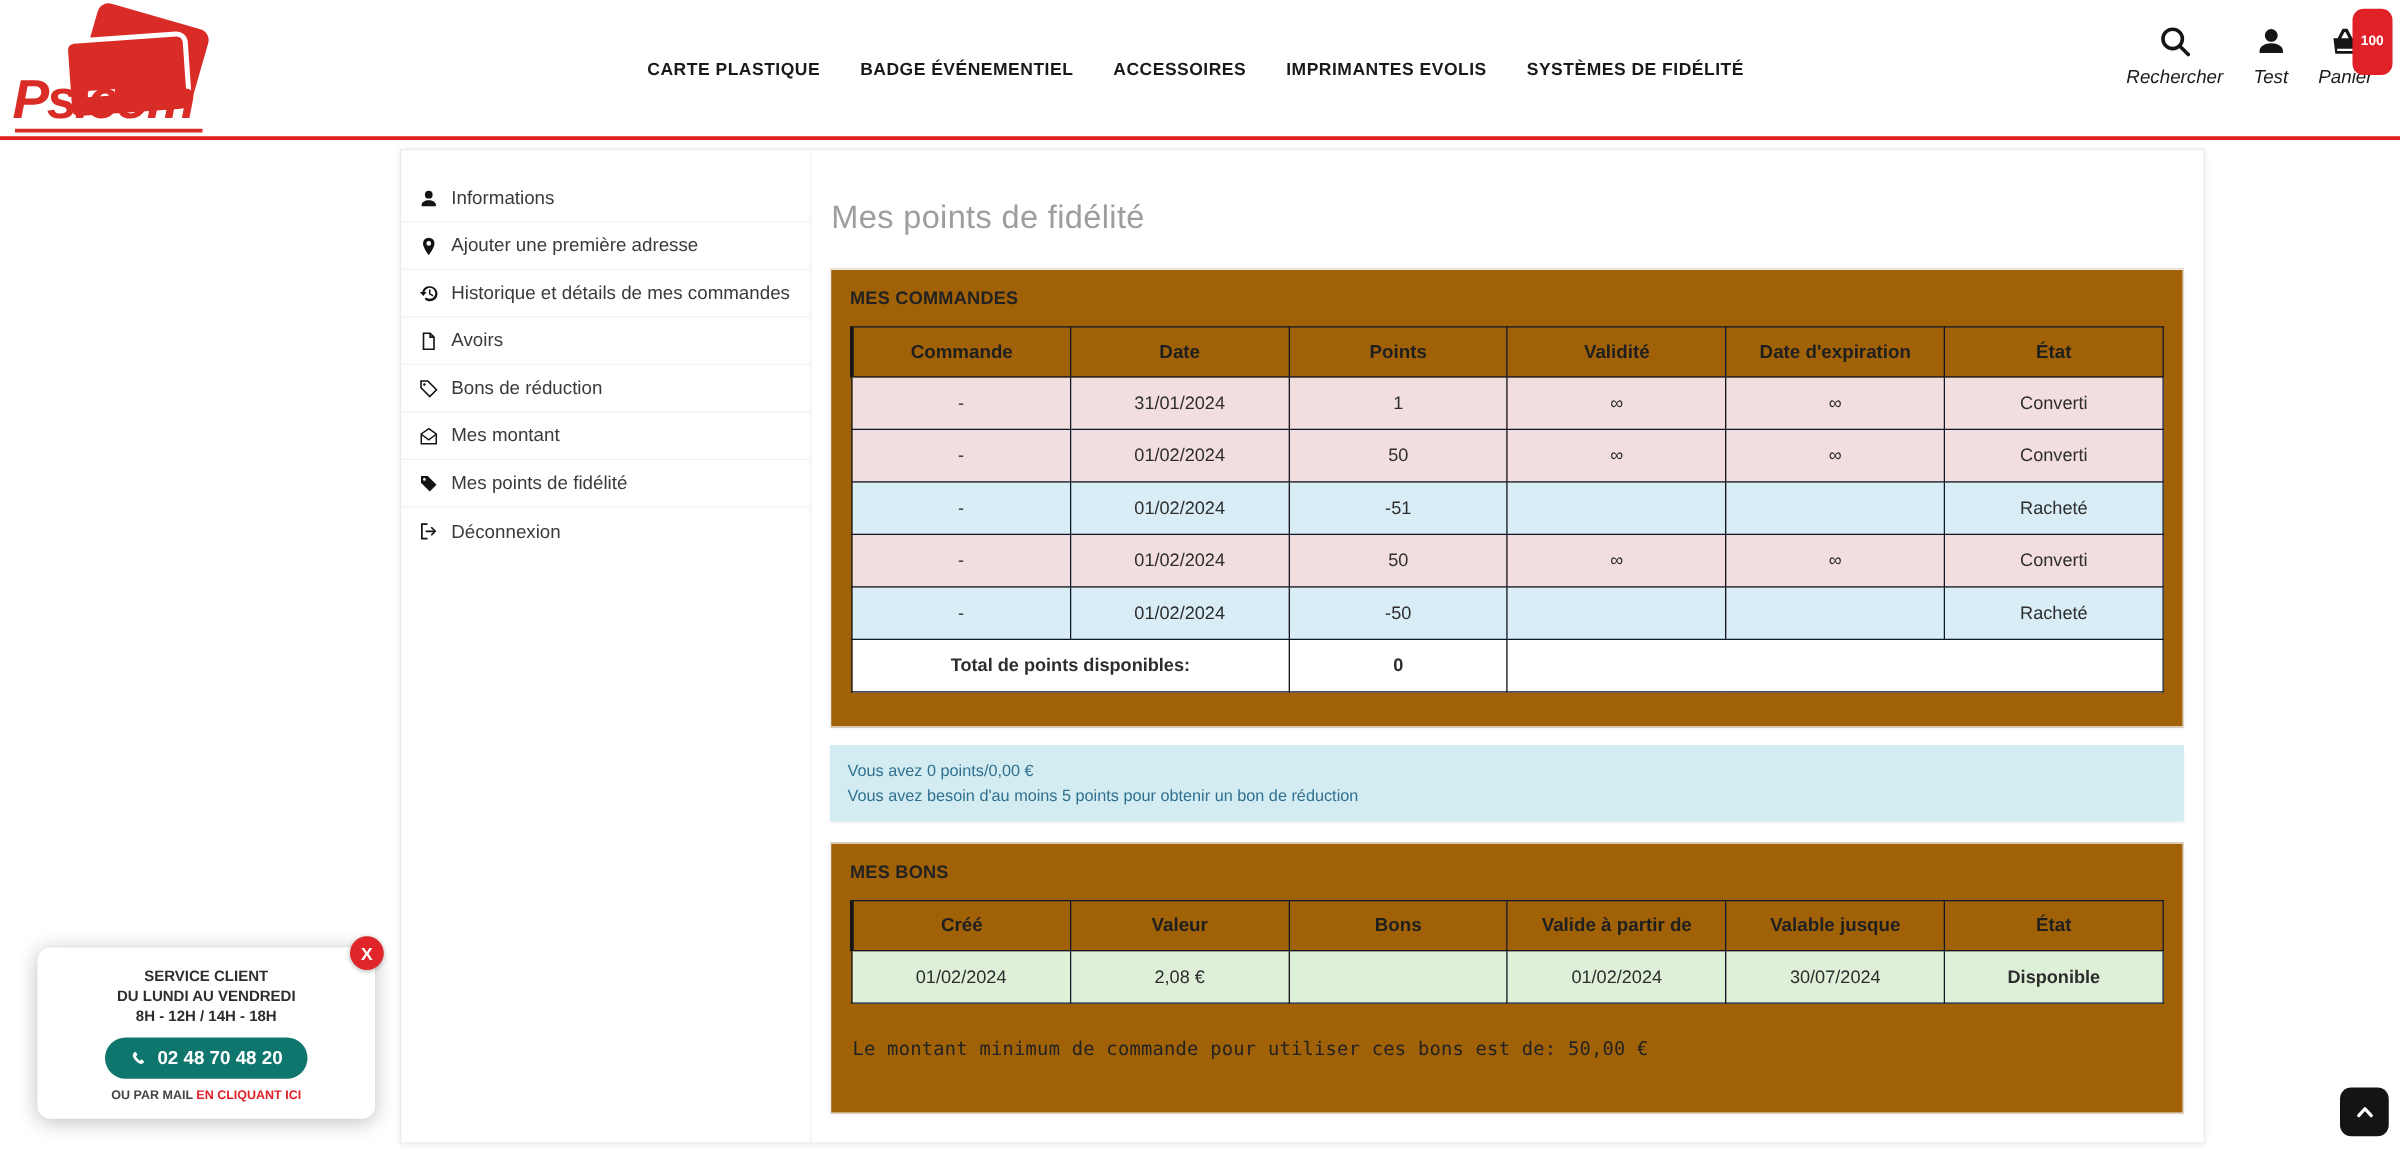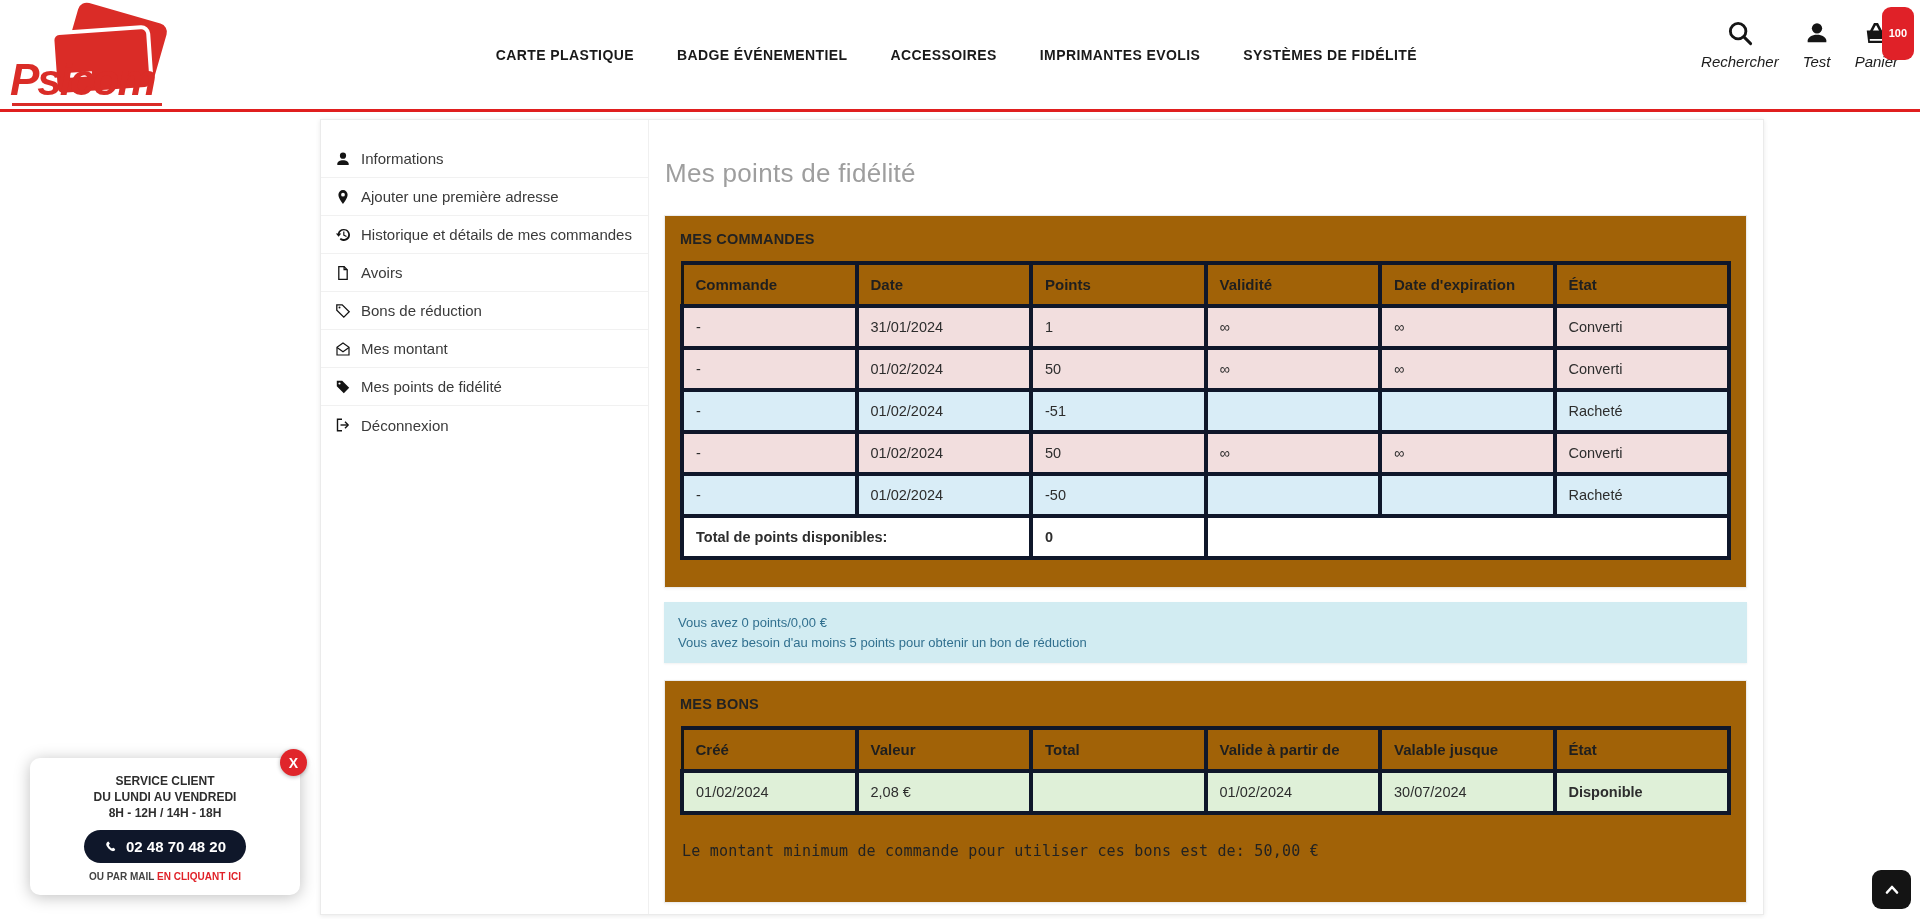--- a/index.html
+++ b/index.html
@@ -31,21 +31,21 @@
   }
   .logo-text {
     position:absolute; left:2px; top:52px; width:160px;
     font-size:44px; font-weight:bold; font-style:italic; letter-spacing:-2px;
     color:#da2c27; line-height:44px;
   }
   .logo-underline { position:absolute; left:4px; top:97px; width:150px; height:3px; background:#da2c27; }
 
   .main-nav {
     position:absolute; left:50%; transform:translateX(-50.4%); top:0; height:109px;
-    display:flex; align-items:center; gap:43px; list-style:none;
+    display:flex; align-items:center; gap:32px; list-style:none;
   }
   .nav-item {
     font-size:14px; font-weight:bold; letter-spacing:.4px; color:#191919;
     text-transform:uppercase; cursor:pointer; white-space:nowrap;
   }
 
   .header-actions {
     position:absolute; right:22px; top:16px; display:flex; gap:24px; align-items:flex-end;
   }
   .action { display:flex; flex-direction:column; align-items:center; cursor:pointer; position:relative; }
@@ -76,21 +76,21 @@
     margin:38px 0 26px 1px; font-size:26px; font-weight:400; color:#9e9e9e; letter-spacing:.3px;
   }
 
   .panel {
     background:#a16207; border:1px solid #ececec; box-shadow:0 1px 3px rgba(0,0,0,.05);
     padding:13px 15px 27px;
   }
   .panel-title { font-size:14.5px; font-weight:bold; color:#222; letter-spacing:.2px; margin:2px 0 14px; }
 
   table.data-table { width:100%; border-collapse:collapse; table-layout:fixed; }
-  .data-table th, .data-table td { border:4px solid #0f172a; text-align:left; }
+  .data-table th, .data-table td { border:1px solid #0f172a; text-align:center; }
   .data-table th { padding:11px 12px; font-size:15px; font-weight:bold; color:#1f1f1f; }
   .data-table td { padding:11px 12px; font-size:14.5px; color:#2d2d2d; height:42px; }
   .data-table thead th:first-child { border-left:3px solid #161616; }
   tr.row-pink  td { background:#f2dede; }
   tr.row-blue  td { background:#d9edf7; }
   tr.row-green td { background:#dff0d8; }
   tr.total-row td { font-weight:bold; background:#fff; }
   table[data-table="bons"] td:last-child { font-weight:bold; }
 
   .alert-info {
@@ -112,21 +112,21 @@
   }
   .popup-close {
     position:absolute; top:-9px; right:-7px; width:27px; height:27px; border-radius:50%;
     background:#e0262b; color:#fff; font-weight:bold; font-size:14px;
     display:flex; align-items:center; justify-content:center; cursor:pointer;
     box-shadow:0 1px 4px rgba(0,0,0,.3);
   }
   .popup-line { font-size:12px; font-weight:bold; color:#2e2e2e; line-height:16px; }
   .phone-btn {
     margin:9px auto 8px; width:162px; height:33px; border-radius:17px;
-    background:#0f172a; color:#fff; font-size:15px; font-weight:bold;
+    background:#0f766e; color:#fff; font-size:15px; font-weight:bold;
     display:flex; align-items:center; justify-content:center; gap:8px;
     border:none; cursor:pointer;
   }
   .phone-btn svg { width:14px; height:14px; }
   .mail-line { font-size:10px; font-weight:bold; color:#434343; }
   .mail-link { color:#e02128; cursor:pointer; }
 
   
   .scroll-top {
     position:absolute; left:1872px; top:870px; width:39px; height:39px;
@@ -332,21 +332,21 @@
       <div>Vous avez besoin d'au moins 5 points pour obtenir un bon de réduction</div>
     </div>
 
     <div class="panel bons-panel">
       <div class="panel-title">MES BONS</div>
       <table class="data-table" data-table="bons">
           <thead>
             <tr>
               <th>Créé</th>
               <th>Valeur</th>
-              <th>Total</th>
+              <th>Bons</th>
               <th>Valide à partir de</th>
               <th>Valable jusque</th>
               <th>État</th>
             </tr>
           </thead>
           <tbody>
             <tr class="row-green">
               <td>01/02/2024</td>
               <td>2,08 €</td>
               <td></td>

